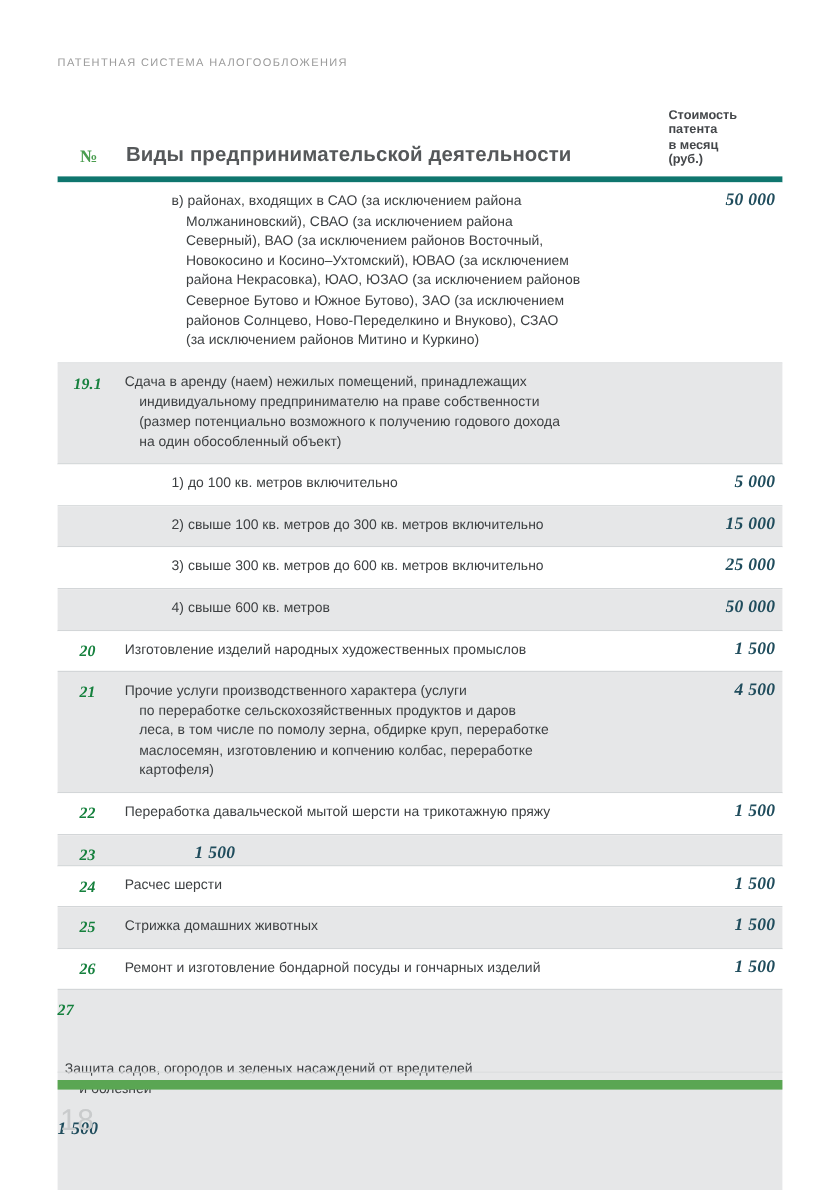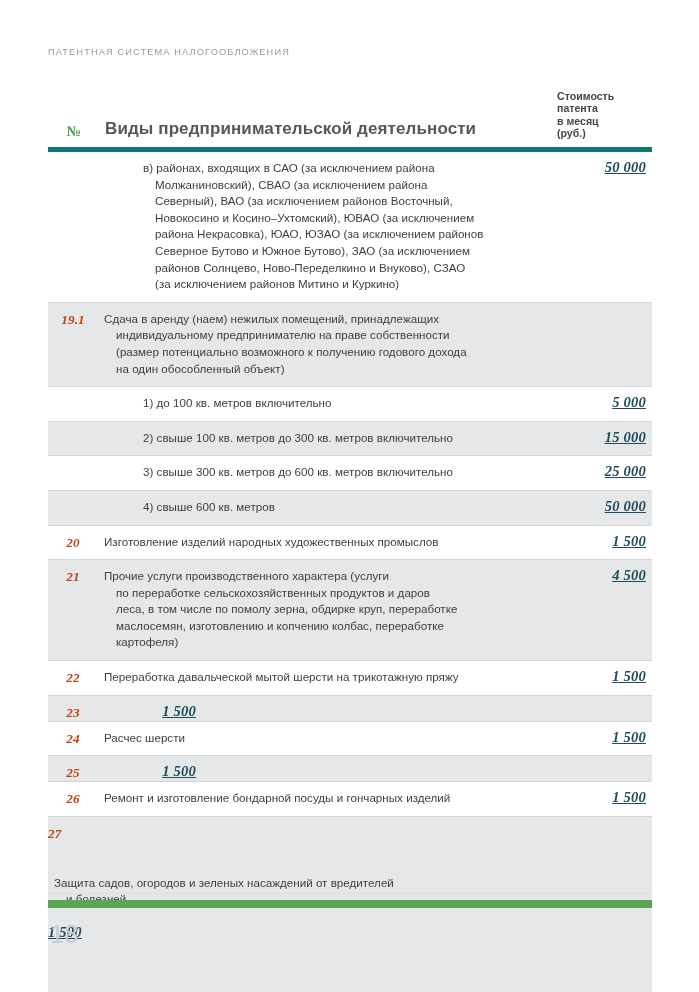--- a/index.html
+++ b/index.html
@@ -99,21 +99,21 @@
   .row:last-child { border-bottom: none; flex-direction: column; }
   .row.shaded { background: #e6e7e8; }
 
   .cell-num {
     flex: 0 0 50px;
     text-align: center;
     font-family: "Liberation Serif", serif;
     font-style: italic;
     font-weight: bold;
     font-size: 13.2px;
-    color: #c2410c;
+    color: #15803d;
     padding-top: 9px;
     box-sizing: border-box;
     letter-spacing: 0.1px;
   }
   .cell-desc {
     flex: 1 1 auto;
     font-size: 11.6px;
     line-height: 16.6px;
     color: #3c3f41;
     padding: 8px 6px 9px 6px;
@@ -136,21 +136,20 @@
     text-align: right;
     padding: 7px 6px 0 0;
     box-sizing: border-box;
     font-family: "Liberation Serif", serif;
     font-style: italic;
     font-weight: bold;
     font-size: 14.6px;
     color: #1f4c5c;
     white-space: nowrap;
     letter-spacing: 0.2px;
-    text-decoration: underline;
   }
 
   
   .footer-rule-thin {
     position: absolute;
     left: 48px;
     top: 893px;
     width: 604px;
     height: 1px;
     background: #dcdedf;
@@ -277,20 +276,23 @@
         </div>
         <div class="row">
           <div class="cell-num">24</div>
           <div class="cell-desc">
             <span class="hang first">Расчес шерсти</span>
           </div>
           <div class="cell-price">1 500</div>
         </div>
         <div class="row shaded">
           <div class="cell-num">25</div>
+          <div class="cell-desc">
+            <span class="hang first">Стрижка домашних животных</span>
+          </div>
           <div class="cell-price">1 500</div>
         </div>
         <div class="row">
           <div class="cell-num">26</div>
           <div class="cell-desc">
             <span class="hang first">Ремонт и изготовление бондарной посуды и гончарных изделий</span>
           </div>
           <div class="cell-price">1 500</div>
         </div>
         <div class="row shaded">

